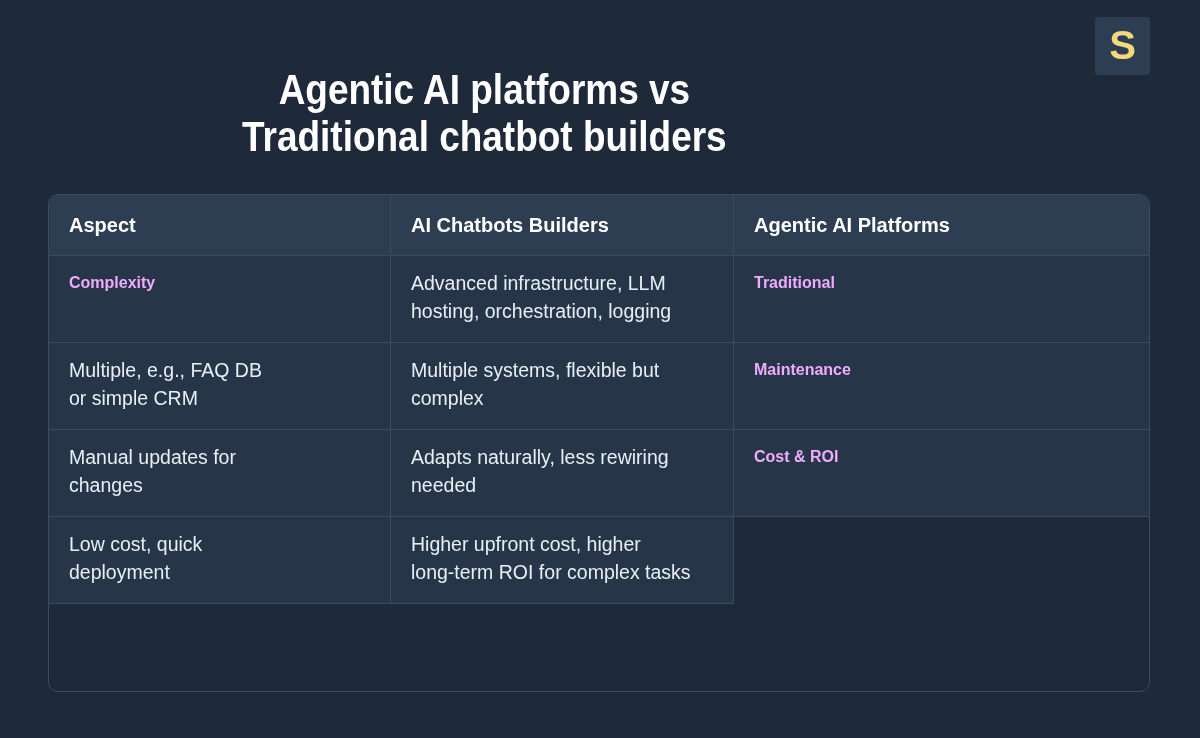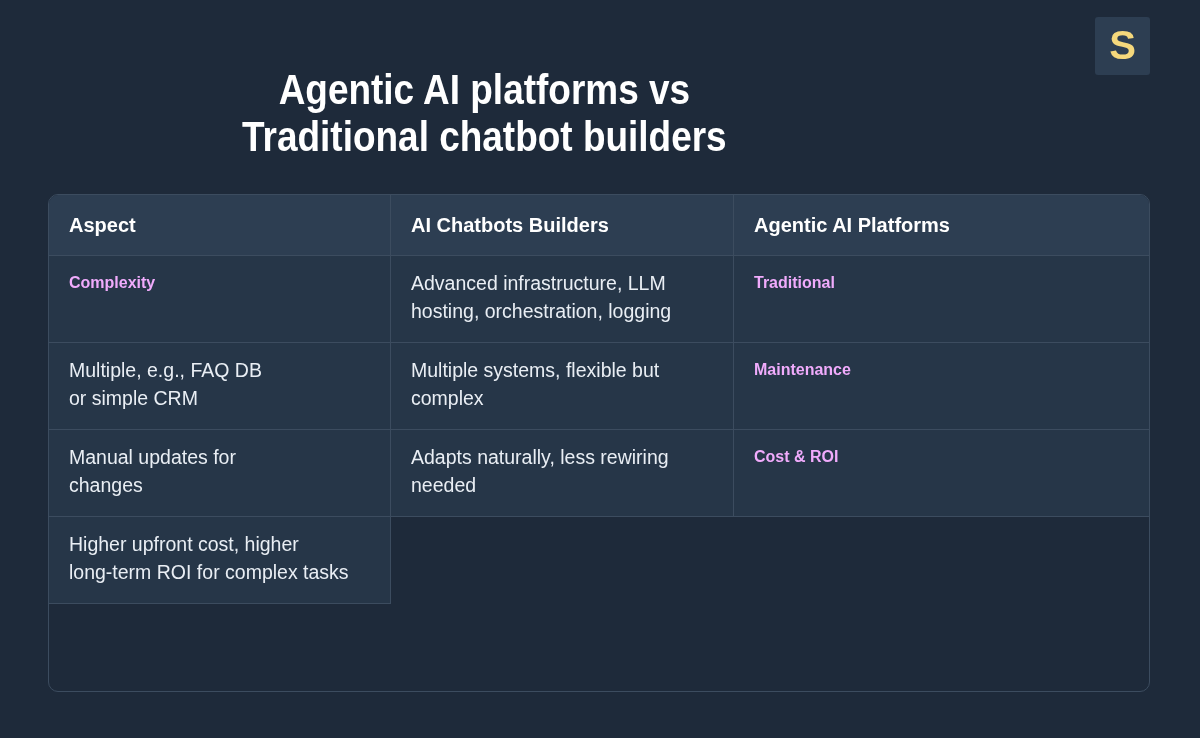--- a/index.html
+++ b/index.html
@@ -128,17 +128,19 @@
 complex</div>
 
     <div class="cell aspect">Maintenance</div>
     <div class="cell">Manual updates for
 changes</div>
     <div class="cell">Adapts naturally, less rewiring
 needed</div>
 
 
     <div class="cell aspect">Cost &amp; ROI</div>
+    <div class="cell">Low cost, quick
+deployment</div>
     <div class="cell">Higher upfront cost, higher
 long-term ROI for complex tasks</div>
   </div>
 
 </div>
 
 </body></html>

